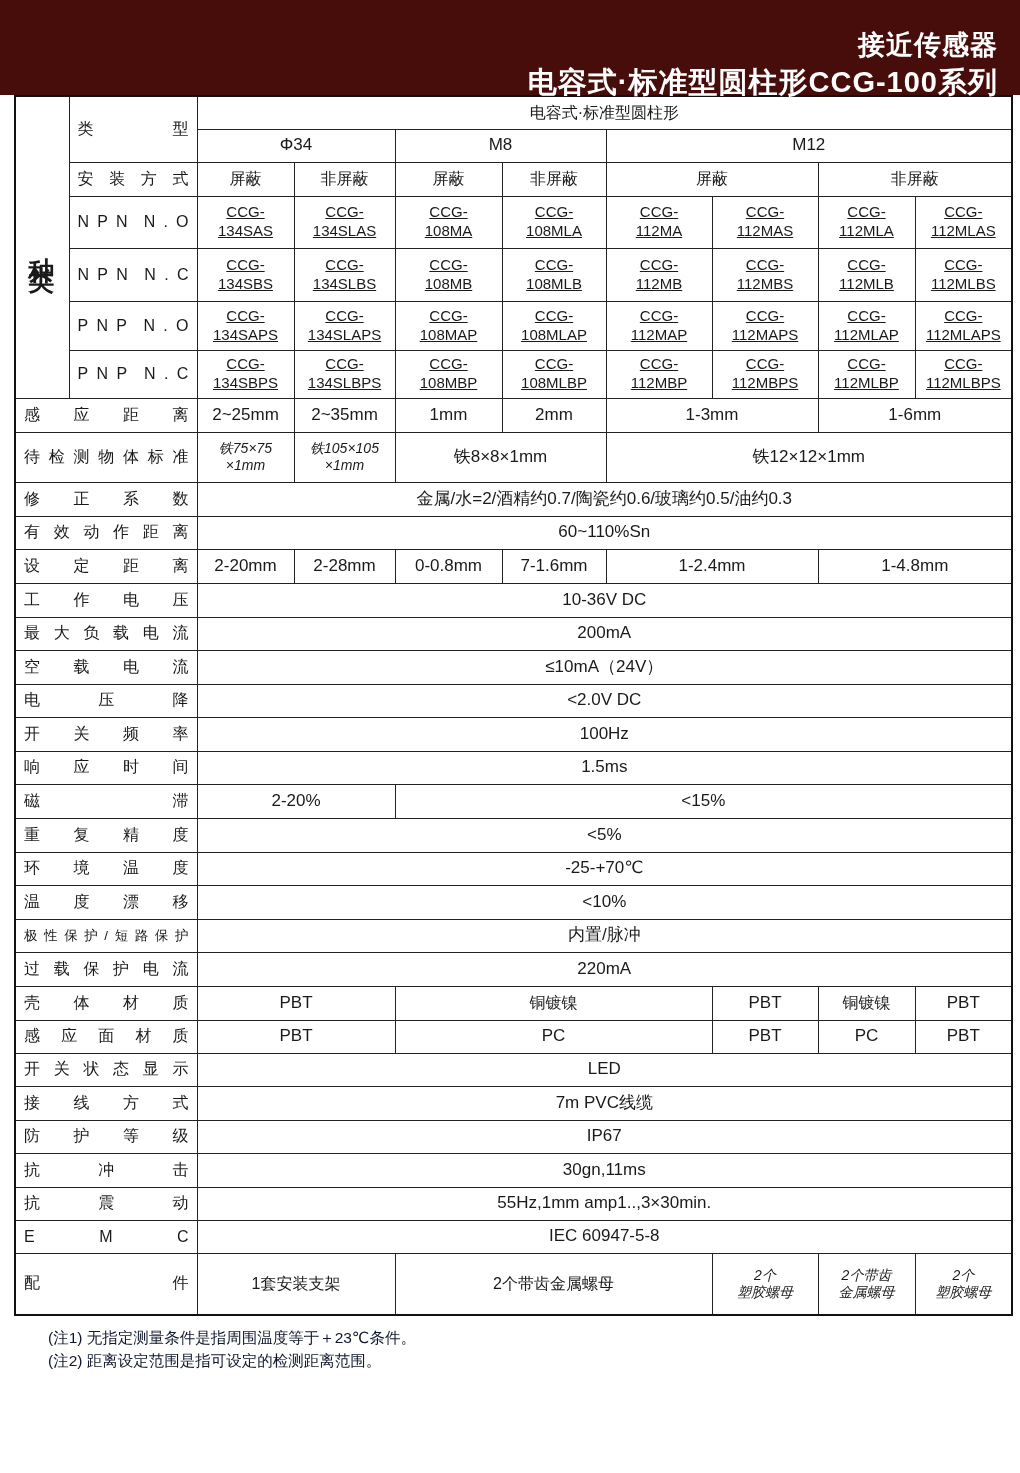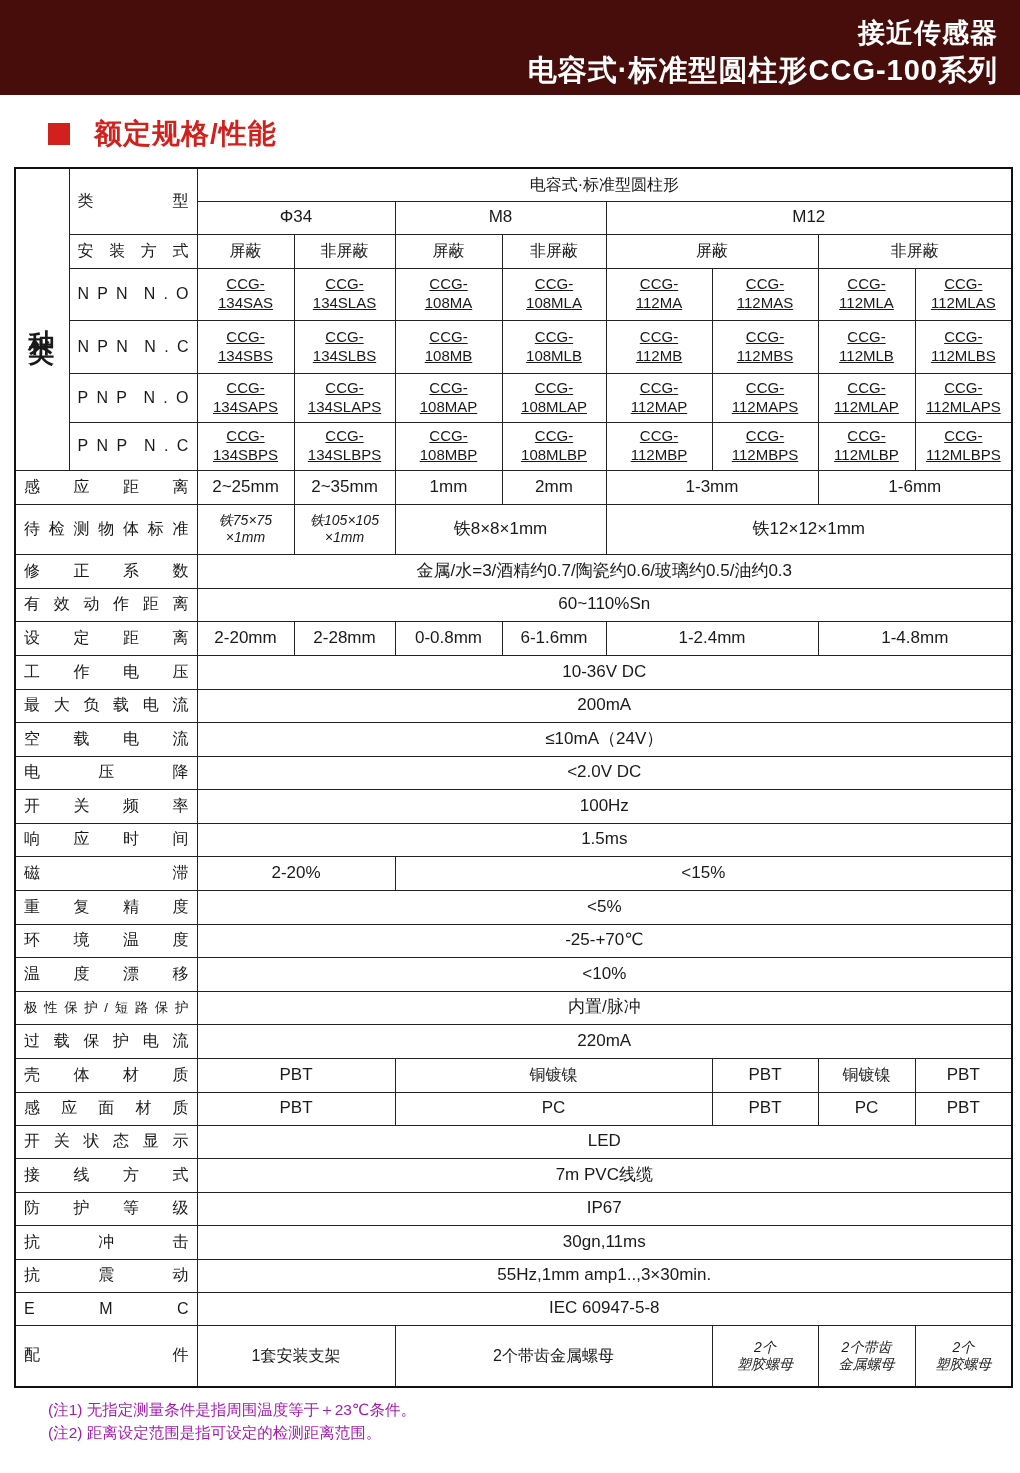--- a/index.html
+++ b/index.html
@@ -4,21 +4,21 @@
 <style>
   * { margin:0; padding:0; box-sizing:border-box; }
   html,body { background:#ffffff; }
   .page {
     position:relative; width:1020px; height:1473px; background:#ffffff;
     font-family:"Liberation Sans","DejaVu Sans",sans-serif; color:#1a1a1a;
   }
   
   .band {
     width:1020px; height:95px; background:#470d0b; color:#ffffff;
-    text-align:right; padding:16px 22px 0 0;
+    text-align:right; padding:28px 22px 0 0;
   }
   .band-line1 { font-size:27px; font-weight:bold; line-height:34px; letter-spacing:1px; }
   .band-line2 { font-size:29px; font-weight:bold; line-height:40px; letter-spacing:1px;margin-left:41px; }
   
   .section-head { display:flex; align-items:center; margin:20px 0 14px 48px; }
   .bullet { width:22px; height:22px; background:#d2201d; display:inline-block; }
   .section-title { color:#d2201d; font-size:28px; font-weight:bold; margin-left:24px; letter-spacing:1px; }
   
   table.spec {
     table-layout:fixed; border-collapse:collapse; margin-left:14px; width:997px;
@@ -34,36 +34,32 @@
   }
   td.lab { text-align:left; padding:0 8px; }
   .j { display:flex; justify-content:space-between; align-items:center; font-size:16px; }
   .j span { display:inline-block; }
   td.lab.sm-label .j { font-size:13.5px; }
   td.val { font-size:17px; white-space:pre-line; line-height:1.2; }
   td.val.cn { font-size:16px; }
   td.val.model { font-size:15px; line-height:1.25;text-decoration:underline; }
   td.val.sm { font-size:14px; line-height:1.2;font-style:italic; }
   
-  .notes { margin:10px 0 0 48px; font-size:15.5px; line-height:1.5; color:#a21caf; }
+  .notes { margin:10px 0 0 48px; font-size:15.5px; line-height:1.5; color:#0f172a; }
 </style>
 </head>
 <body>
 
 <div class="page">
 
   <header class="band">
     <div class="band-line1">接近传感器</div>
     <div class="band-line2">电容式·标准型圆柱形CCG-100系列</div>
   </header>
 
-  <div class="section-head">
-    <span class="bullet"></span>
-    <div class="section-title">额定规格/性能</div>
-  </div>
 
   <table class="spec">
     <colgroup>
       <col style="width:54px">
         <col style="width:128px">
       <col style="width:97px">
         <col style="width:101px">
         <col style="width:107px">
         <col style="width:104px">
       <col style="width:106px">
@@ -257,21 +253,21 @@
       </tr>
       <tr style="height:34px">
         <td class="lab" colspan="2">
             <div class="j">
               <span>修</span>
               <span>正</span>
               <span>系</span>
               <span>数</span>
             </div>
           </td>
-        <td class="val" colspan="8">金属/水=3/酒精约0.7/陶瓷约0.6/玻璃约0.5/油约0.3</td>
+        <td class="val" colspan="8">金属/水=2/酒精约0.7/陶瓷约0.6/玻璃约0.5/油约0.3</td>
       </tr>
       <tr style="height:33px">
         <td class="lab" colspan="2">
             <div class="j">
               <span>有</span>
               <span>效</span>
               <span>动</span>
               <span>作</span>
               <span>距</span>
               <span>离</span>
@@ -284,21 +280,21 @@
             <div class="j">
               <span>设</span>
               <span>定</span>
               <span>距</span>
               <span>离</span>
             </div>
           </td>
         <td class="val">2-20mm</td>
         <td class="val">2-28mm</td>
         <td class="val">0-0.8mm</td>
-        <td class="val">6-1.6mm</td>
+        <td class="val">7-1.6mm</td>
         <td class="val" colspan="2">1-2.4mm</td>
         <td class="val" colspan="2">1-4.8mm</td>
       </tr>
       <tr style="height:34px">
         <td class="lab" colspan="2">
             <div class="j">
               <span>工</span>
               <span>作</span>
               <span>电</span>
               <span>压</span>

